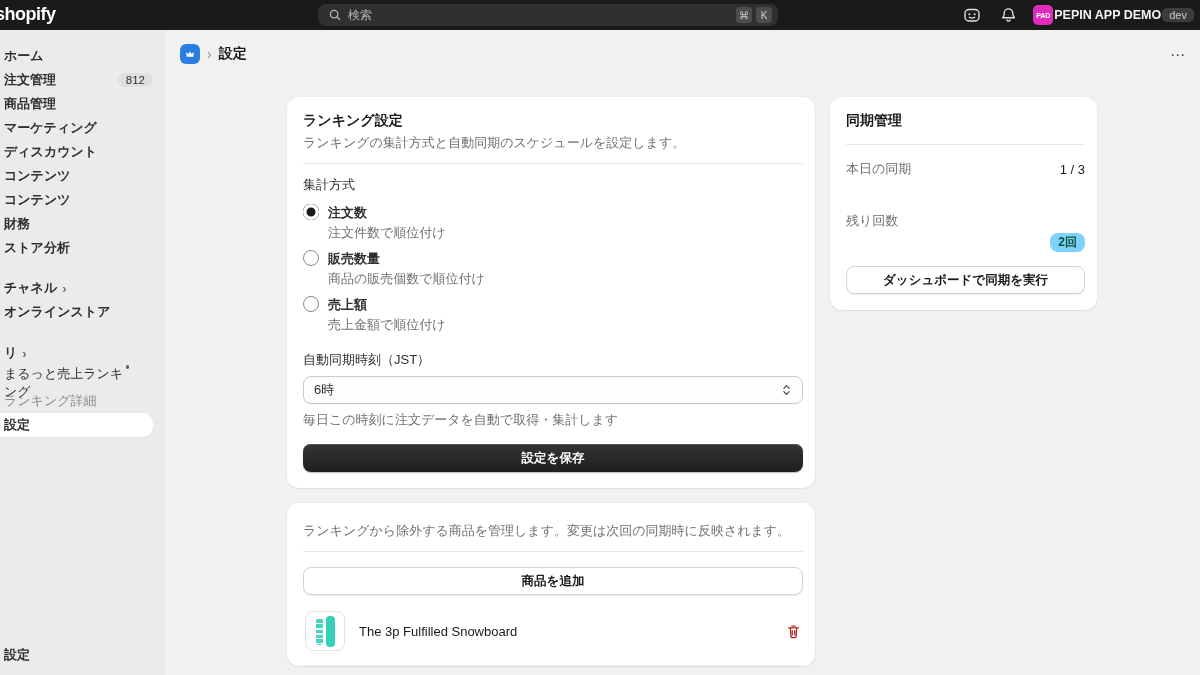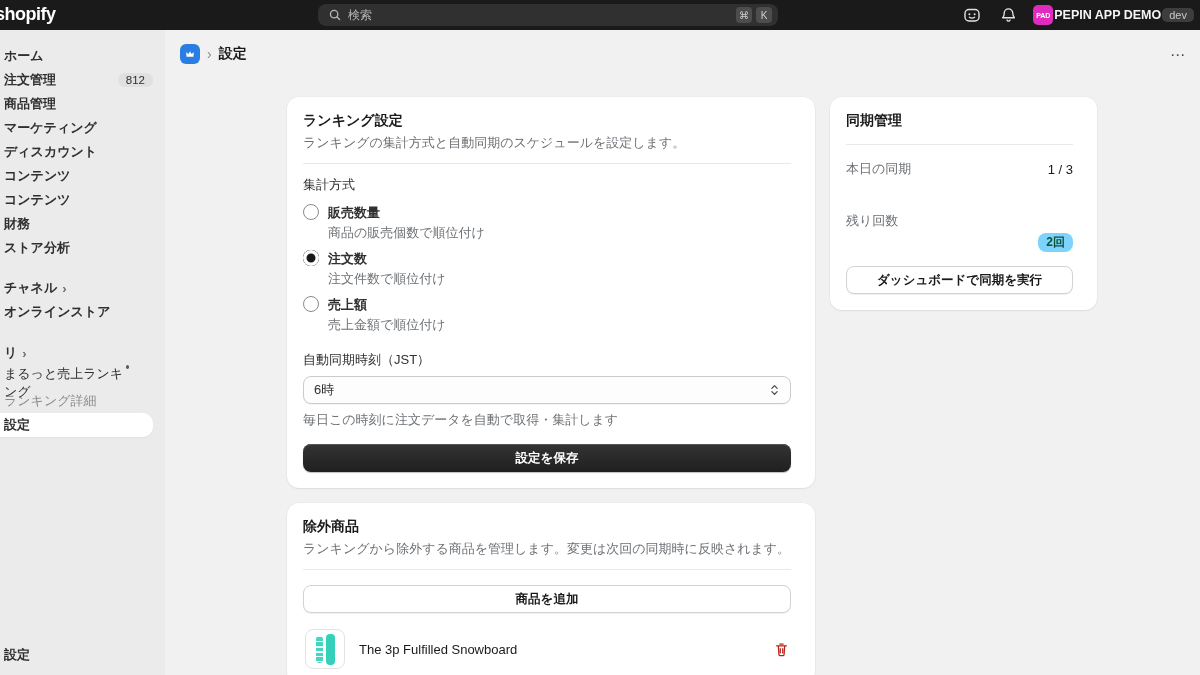--- a/index.html
+++ b/index.html
@@ -57,21 +57,21 @@
   .crumb-icon { width:20px; height:20px; border-radius:6px; background:#2a7de1;
     display:flex; align-items:center; justify-content:center; cursor:pointer; flex:none; }
   .crumb-chev { color:#8a8a8a; margin:0 7px; font-size:14px; }
   .crumb-title { font-size:14px; font-weight:bold; color:#1a1a1a; }
   .header-more { margin-left:auto; color:#4a4a4a; font-size:15px; letter-spacing:1px;
     cursor:pointer; line-height:1; }
 
   .content { position:absolute; top:67px; left:122px; width:810px; display:flex; gap:15px; }
   .col-left { width:528px; flex:none; }
   .col-right { width:267px; flex:none; }
-  .card { background:#fff; border-radius:12px; padding:15px 24px 16px 16px;
+  .card { background:#fff; border-radius:12px; padding:15px 12px 16px 16px;
     box-shadow:0 1px 2px rgba(0,0,0,0.07), 0 0 0 0.5px rgba(0,0,0,0.04); }
   .card-title { font-size:14px; font-weight:bold; color:#1a1a1a; }
   .card-sub { font-size:13px; color:#6d7175; margin-top:4px; line-height:17px; }
   .divider { height:1px; background:#e9e9e9; margin:12px 0; }
 
   .field-label { font-size:13px; color:#303030; margin-bottom:9px; }
   .radio-opt { display:flex; align-items:flex-start; gap:9px; cursor:pointer;
     margin-bottom:7px; }
   .radio { width:16px; height:16px; border-radius:50%; border:1.5px solid #8a8a8a;
     background:#fff; margin-top:1px; flex:none; }
@@ -235,31 +235,31 @@
       <div class="col-left">
 
         <section class="card" style="min-height:368px">
           <div class="card-title">ランキング設定</div>
           <div class="card-sub">ランキングの集計方式と自動同期のスケジュールを設定します。</div>
           <div class="divider"></div>
 
           <div class="field-label">集計方式</div>
 
           <div class="radio-opt">
+            <span class="radio sel"></span>
+            <span class="radio-texts">
+              <span class="radio-label">注文数</span>
+              <span class="radio-desc">注文件数で順位付け</span>
+            </span>
+          </div>
+          <div class="radio-opt">
             <span class="radio"></span>
             <span class="radio-texts">
               <span class="radio-label">販売数量</span>
               <span class="radio-desc">商品の販売個数で順位付け</span>
-            </span>
-          </div>
-          <div class="radio-opt">
-            <span class="radio sel"></span>
-            <span class="radio-texts">
-              <span class="radio-label">注文数</span>
-              <span class="radio-desc">注文件数で順位付け</span>
             </span>
           </div>
           <div class="radio-opt">
             <span class="radio"></span>
             <span class="radio-texts">
               <span class="radio-label">売上額</span>
               <span class="radio-desc">売上金額で順位付け</span>
             </span>
           </div>
 
@@ -271,21 +271,20 @@
                   <path d="M3 6.2l3-3.2 3 3.2M3 9.8l3 3.2 3-3.2" stroke="#4a4a4a" stroke-width="1.4" fill="none" stroke-linecap="round" stroke-linejoin="round"></path>
                 </svg>
             </span>
           </div>
           <div class="help-text">毎日この時刻に注文データを自動で取得・集計します</div>
 
           <button class="btn-primary">設定を保存</button>
         </section>
 
         <section class="card" style="margin-top:15px; padding-bottom:0;">
-          <div class="card-title">除外商品</div>
           <div class="card-sub">ランキングから除外する商品を管理します。変更は次回の同期時に反映されます。</div>
           <div class="divider" style="margin-bottom:15px"></div>
           <button class="btn-secondary">商品を追加</button>
 
           <div class="product-row">
             <span class="thumb">
               <span class="board b1"></span>
               <span class="board b2"></span>
             </span>
             <span class="product-name">The 3p Fulfilled Snowboard</span>

